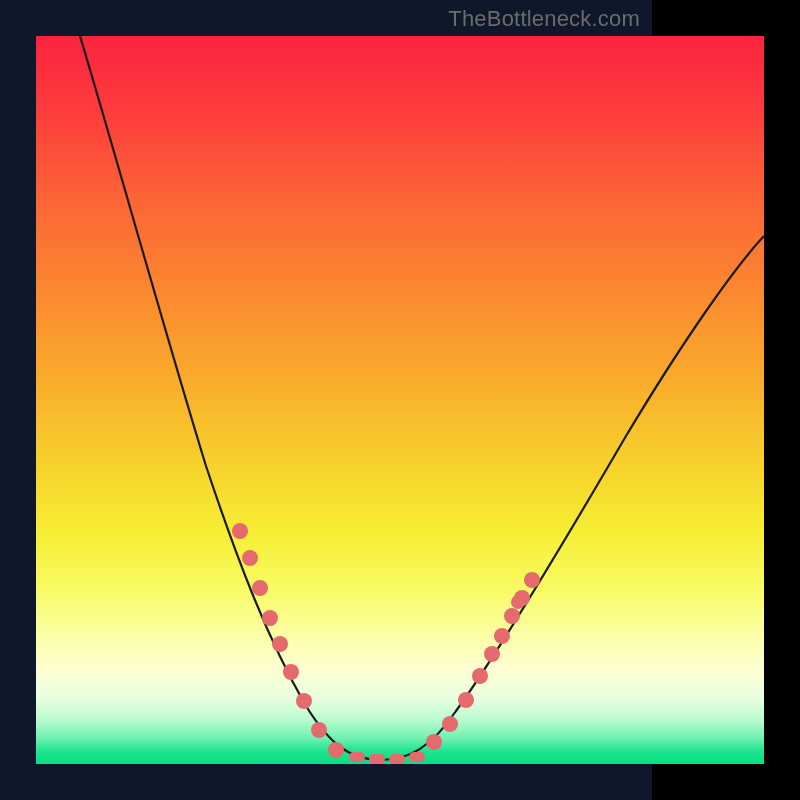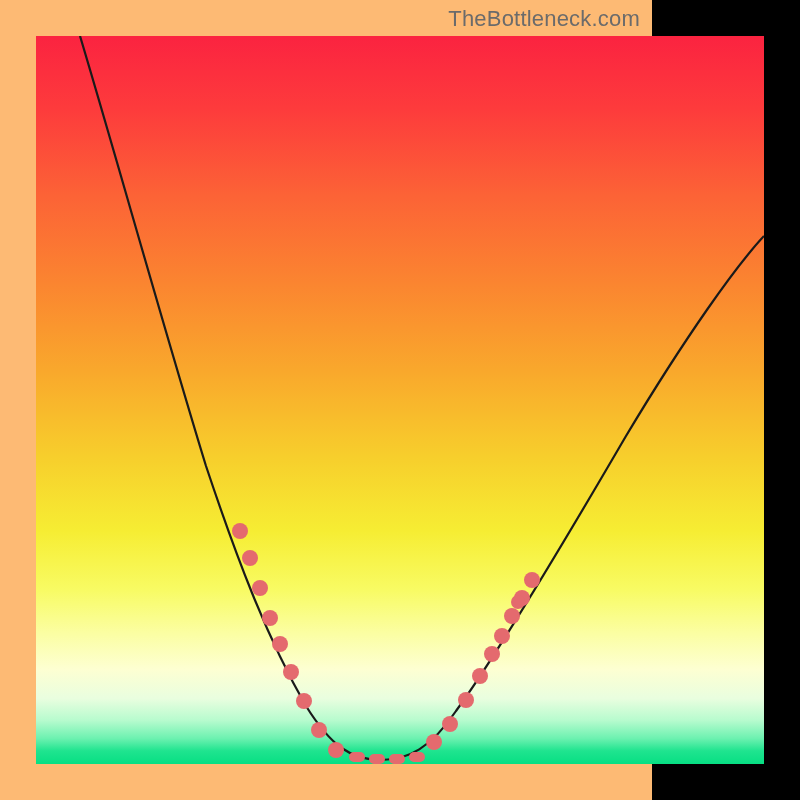--- a/index.html
+++ b/index.html
@@ -9,21 +9,21 @@
     height: 800px;
     background: #000;
     overflow: hidden;
   }
   .frame {
     position: absolute;
     left: 0;
     top: 0;
     width: 652px;
     height: 800px;
-    background: #fdba74;
+    background: #0f172a;
   }
   .plot {
     position: absolute;
     left: 36px;
     top: 36px;
     width: 728px;
     height: 728px;
     background: linear-gradient(to bottom,
       #fb2340 0%,
       #fd3b3c 10%,

